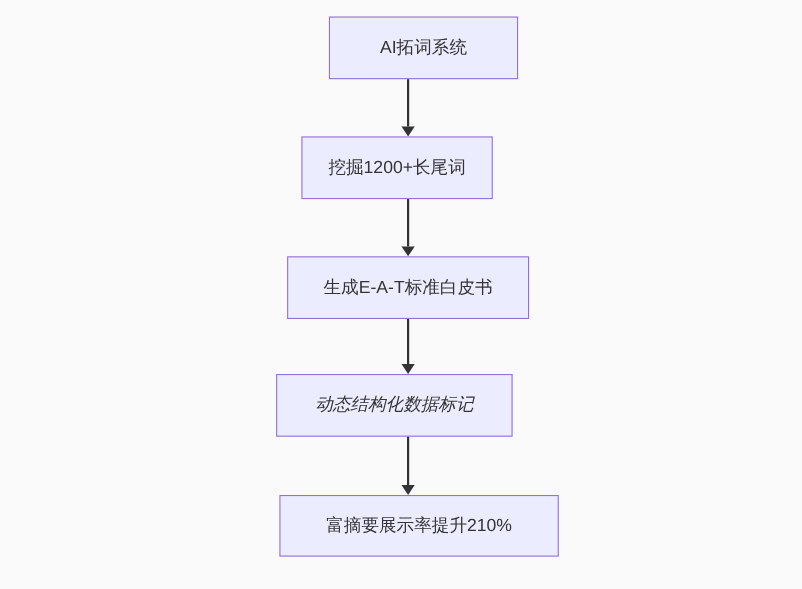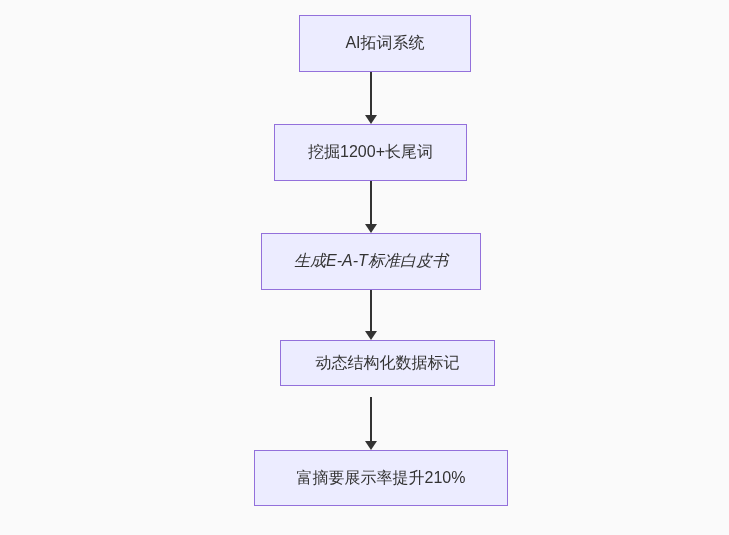--- a/index.html
+++ b/index.html
@@ -25,23 +25,23 @@
     border: 1px solid #9370DB;
     color: #333333;
     font-size: 16px;
     display: flex;
     align-items: center;
     justify-content: center;
     text-align: center;
     white-space: nowrap;
   }
   .node-1 { left: 299px; top: 15px;  width: 172px; height: 57px; }
-  .node-2 { left: 274px; top: 124px; width: 193px; height: 57px; }
-  .node-3 { left: 261px; top: 233px; width: 220px; height: 57px; font-style: italic; }
-  .node-4 { left: 280px; top: 340px; width: 215px; height: 46px; }
+  .node-2 { left: 274px; top: 124px; width: 174px; height: 57px; }
+  .node-3 { left: 261px; top: 233px; width: 220px; height: 57px; }
+  .node-4 { left: 251px; top: 340px; width: 215px; height: 57px; font-style: italic; }
   .node-5 { left: 254px; top: 450px; width: 254px; height: 56px; }
 
   .edge {
     position: absolute;
     left: 370px;
     width: 2px;
     background: #333333;
   }
   .edge::after {
     content: '';

